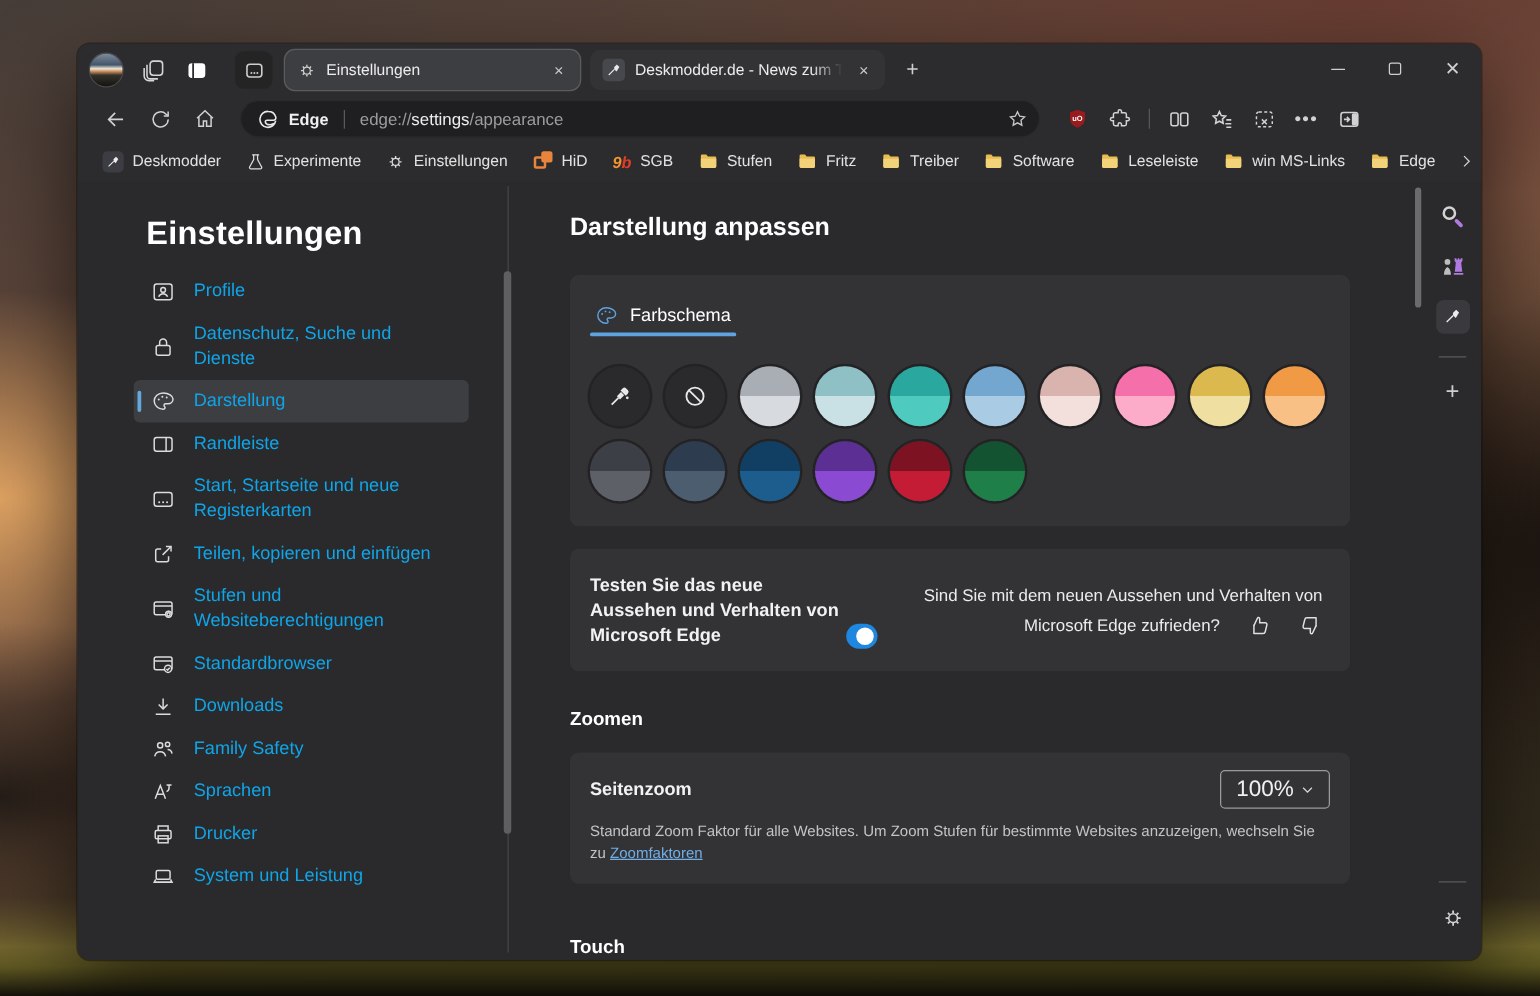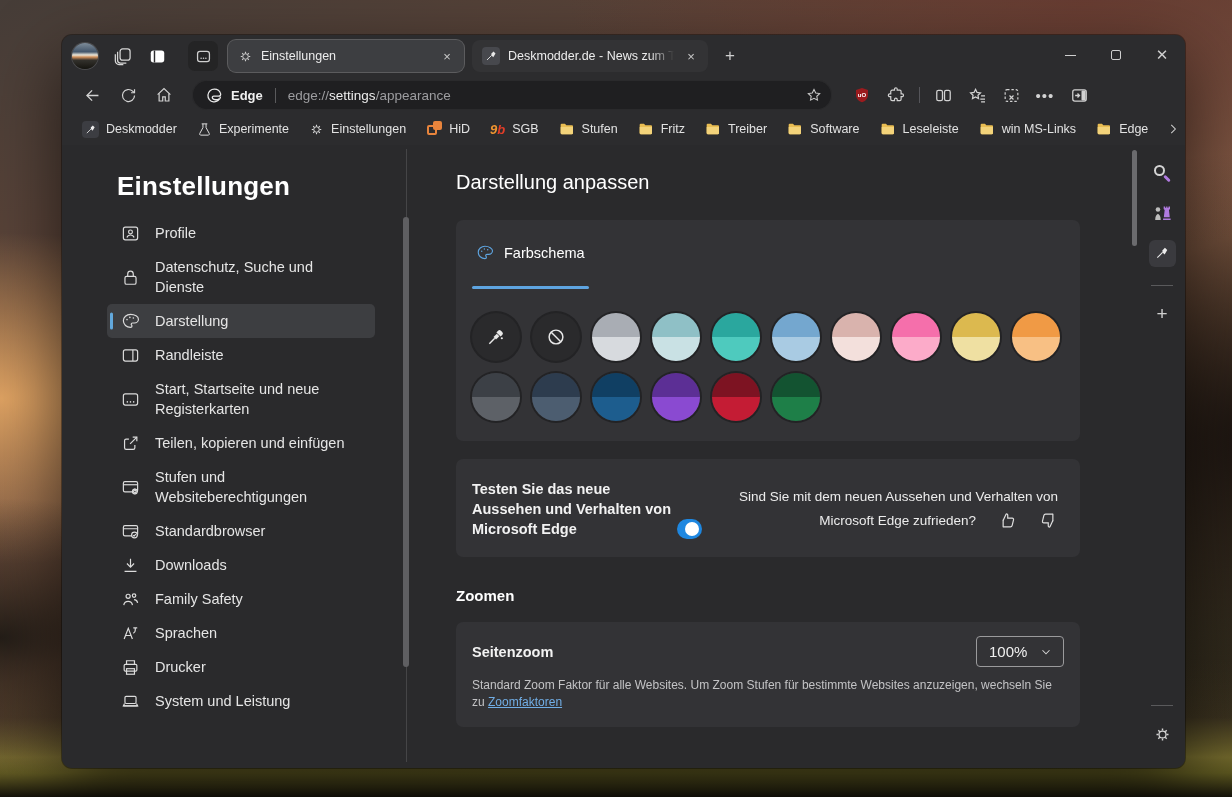--- a/index.html
+++ b/index.html
@@ -77,35 +77,35 @@
   
   .content{ flex:1; display:flex; background:#2a2a2c; position:relative; overflow:hidden; }
 
   
   .settings-sidebar{ flex:0 0 343px; padding:26px 30px 0 55px; }
   .settings-title{ font-size:26px; font-weight:bold; color:#ffffff; letter-spacing:.2px; }
   .search-box{ margin-top:26px; height:33px; border:1px solid #8c8c8e; border-radius:3px; display:flex; align-items:center; padding:0 10px; gap:12px; color:#9d9da0; background:transparent; }
   .search-box input{ border:none; outline:none; background:transparent; color:#e6e6e6; font-size:13.5px; width:100%; font-family:inherit;}
   .search-box input::placeholder{ color:#9d9da0; }
   .nav-list{ margin-top:14px; margin-left:-10px; }
-  .nav-item{ position:relative; display:flex; align-items:center; gap:15px; padding:7px 10px 7px 14px; border-radius:5px; font-size:14.5px; color:#e5e5e5; line-height:20px; }
+  .nav-item{ position:relative; display:flex; align-items:center; gap:15px; padding:7px 10px 7px 14px; border-radius:5px; font-size:14.5px; color:#0ea5e9; line-height:20px; }
   .nav-item .nicon{ flex:0 0 19px; display:flex; color:#dcdcdc; }
   .nav-item.selected{ background:#3d3e41; }
   .nav-item.selected::before{ content:""; position:absolute; left:3px; top:50%; transform:translateY(-50%); width:3px; height:17px; border-radius:2px; background:#62a8dc; }
 
   
   .side-scroll-track{ position:absolute; left:344px; top:4px; bottom:6px; width:1px; background:#454547; }
   .side-scroll-thumb{ position:absolute; left:341px; top:72px; height:450px; width:6px; border-radius:3px; background:#5f5f62; }
 
   
   .main-pane{ flex:1; padding:26px 36px 0 51px; overflow:hidden; }
-  .page-title{ font-size:20px; font-weight:normal; color:#fff; }
+  .page-title{ font-size:20px; font-weight:bold; color:#fff; }
   .card{ background:#333336; border-radius:7px; max-width:624px; }
   .card-scheme{ margin-top:26px; padding:20px 16px 20px 16px; }
-  .scheme-tab{ display:inline-flex; flex-direction:column; gap:24px; margin-top:4px; }
+  .scheme-tab{ display:inline-flex; flex-direction:column; gap:4px; margin-top:4px; }
   .scheme-tab-inner{ display:flex; align-items:center; gap:10px; font-size:14.5px; color:#fff; padding:0 4px; }
   .scheme-tab-inner .picon{ color:#5ea4e0; display:flex; }
   .scheme-underline{ height:3px; border-radius:2px; background:#5ea4e0; }
   .swatches{ display:flex; flex-wrap:wrap; gap:12px; margin-top:24px; width:592px; }
   .swatch{ width:48px; height:48px; border-radius:50%; box-shadow:0 0 0 2px #232325; display:flex; align-items:center; justify-content:center; color:#e8e8e8; }
   .swatch.eyedrop{ background:#2a2a2c; position:relative; }
   .swatch.eyedrop::after{ content:""; position:absolute; inset:-4px; border-radius:50%; z-index:-1; filter:blur(3px);
      background:conic-gradient(#d98f6a,#c9d06a,#6ac9a0,#6a9fd9,#b06ad9,#d96a8f,#d98f6a); opacity:.55; }
   .swatch.none{ background:#2a2a2c; }
 
@@ -117,21 +117,21 @@
   .switch.on{ background:#1e87e0; }
   .switch.on::after{ content:""; position:absolute; right:3px; top:3px; width:14px; height:14px; border-radius:50%; background:#fff; }
   .feedback{ margin-top:6px; text-align:right; font-size:13.5px; color:#ececec; line-height:24px; }
   .thumb-btn{ display:inline-flex; vertical-align:-5px; margin-left:22px; color:#e0e0e0; }
 
   
   .section-heading{ font-size:15px; font-weight:bold; color:#fff; margin-top:30px; }
   .card-zoom{ margin-top:18px; padding:14px 16px 16px 16px; }
   .zoom-row{ display:flex; align-items:center; justify-content:space-between; }
   .zoom-label{ font-size:14.5px; font-weight:bold; color:#f2f2f2; }
-  .dropdown{ width:88px; height:31px; border:1px solid #9a9a9c; border-radius:4px; display:flex; align-items:center; justify-content:space-between; padding:0 10px 0 12px; font-size:15px; color:#f0f0f0; }
+  .dropdown{ width:88px; height:31px; border:1px solid #9a9a9c; border-radius:4px; display:flex; align-items:center; justify-content:space-between; padding:0 10px 0 12px; font-size:18px; color:#f0f0f0; }
   .dropdown .chev{ display:flex; color:#d6d6d6; }
   .zoom-desc{ margin-top:10px; font-size:12px; color:#c3c3c5; line-height:17px; max-width:590px; }
   .zoom-desc a{ color:#71aee6; text-decoration:underline; }
 
   
   .right-rail{ flex:0 0 46px; display:flex; flex-direction:column; align-items:center; padding-top:12px; }
   .rail-btn{ width:32px; height:32px; margin-bottom:8px; border-radius:6px; display:flex; align-items:center; justify-content:center; color:#d4d4d4; }
   .rail-tile{ width:27px; height:27px; border-radius:6px; background:#3a3a3e; display:flex; align-items:center; justify-content:center; color:#ececec; }
   .rail-div{ width:22px; height:1px; background:#5a5a5c; margin:8px 0 12px 0; }
   .rail-spacer{ flex:1; }

